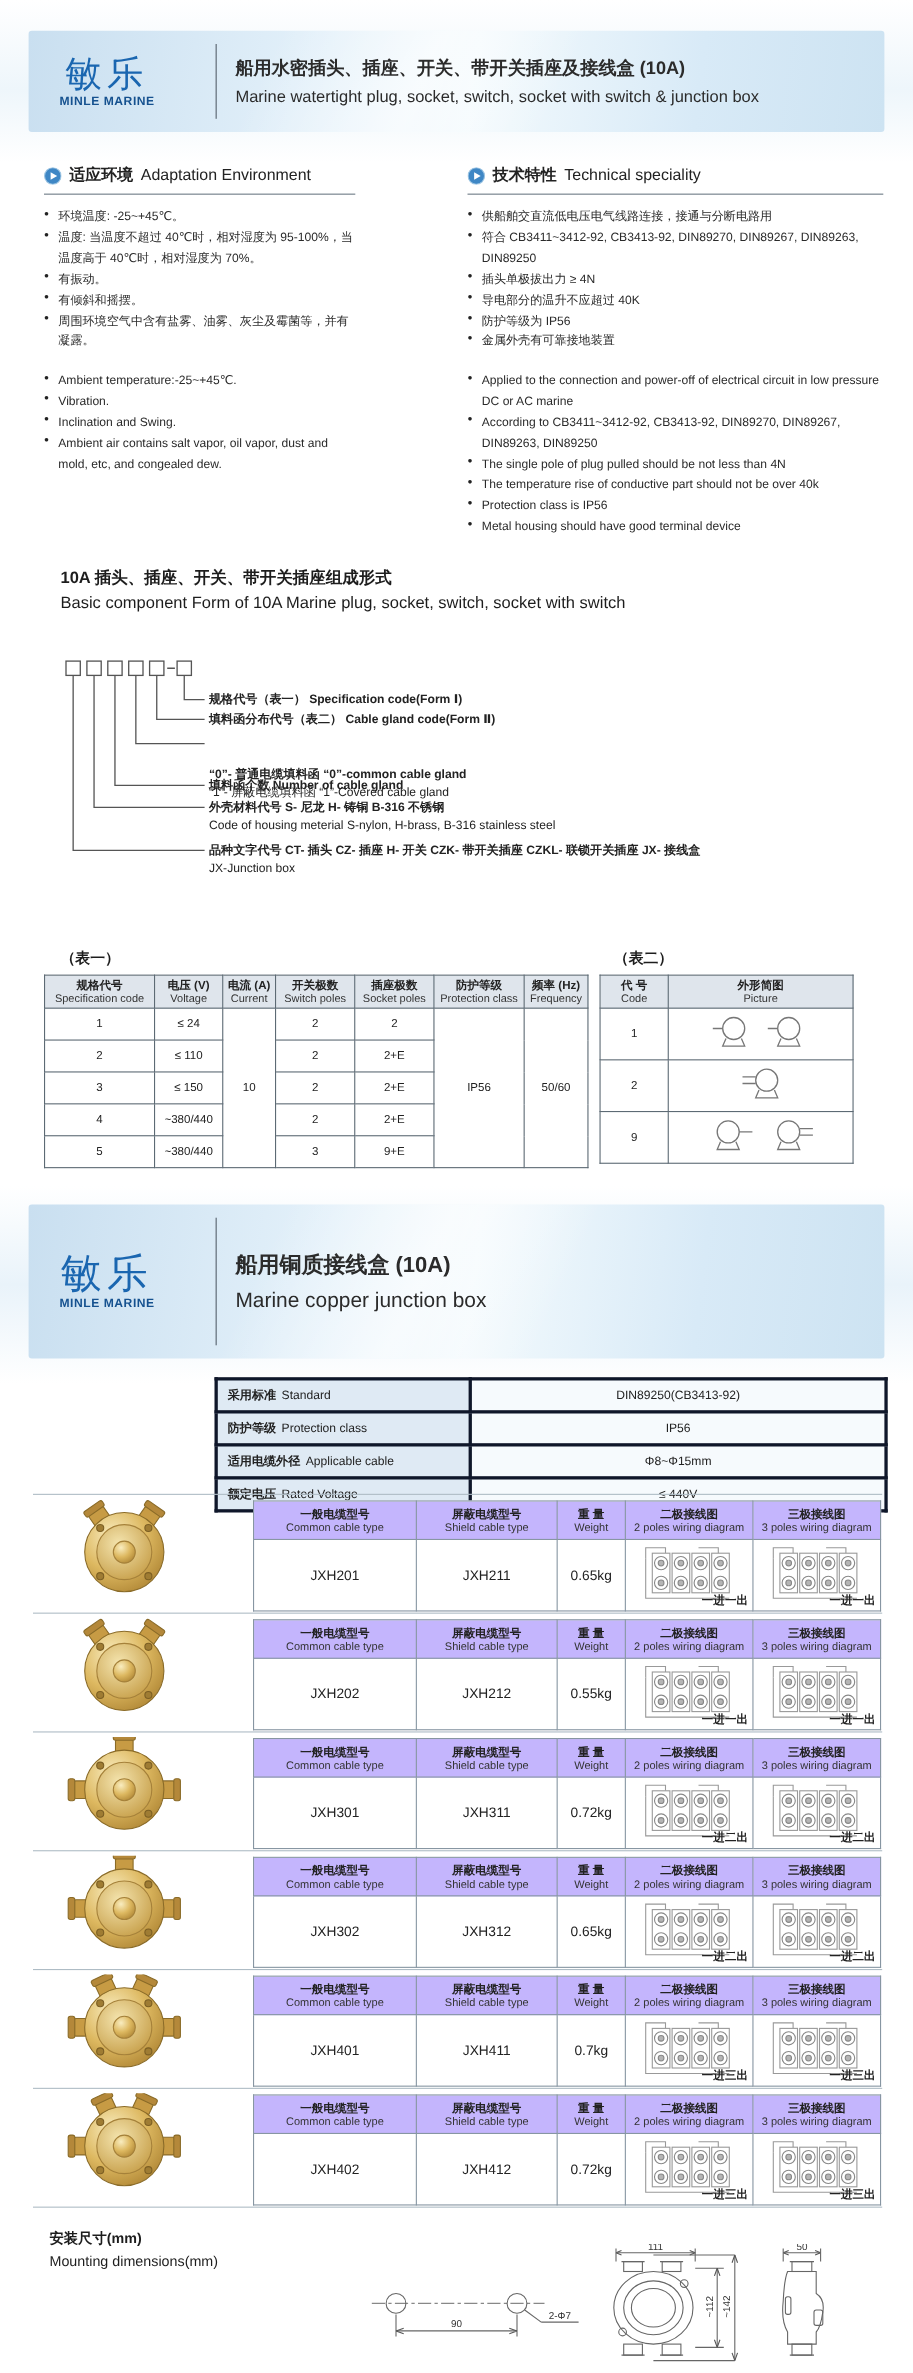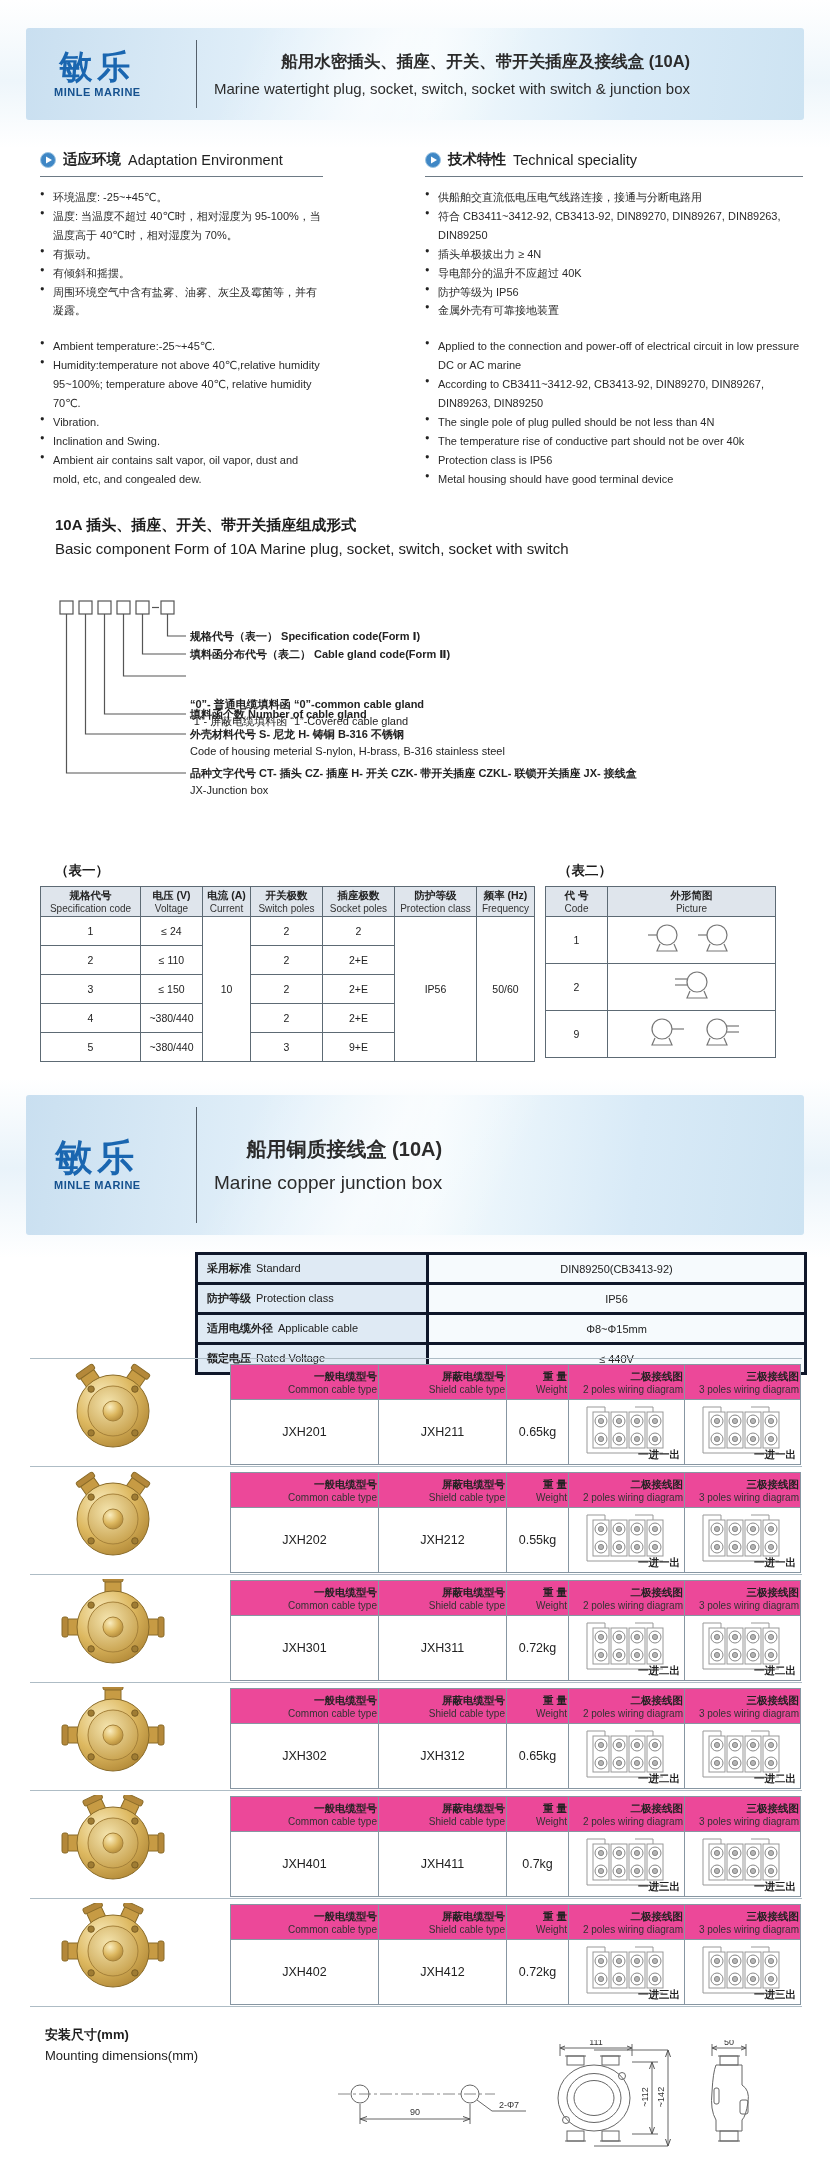--- a/index.html
+++ b/index.html
@@ -12,26 +12,26 @@
        background:linear-gradient(180deg,#ffffff 0%,#e9f3fa 50%,#ffffff 100%);}
 
   
   .band{position:absolute;left:26px;width:778px;border-radius:3px;
         background:linear-gradient(97deg,#c9dff0 0%,#e4f1fa 35%,#f3fafd 52%,#d8eaf7 78%,#cde3f2 100%);}
   .band::after{content:"";position:absolute;inset:0;border-radius:3px;
         background:linear-gradient(115deg,rgba(255,255,255,0) 28%,rgba(255,255,255,.6) 46%,rgba(255,255,255,0) 62%);}
   .band1{top:28px;height:92px;}
   .band2{top:1095px;height:140px;}
   .logo{position:absolute;left:28px;top:50%;transform:translateY(-50%);text-align:center;color:#1a66b0;z-index:2;}
-  .logo-cn{font-weight:bold;letter-spacing:5px;line-height:1;}
+  .logo-cn{font-weight:normal;letter-spacing:5px;line-height:1;}
   .band1 .logo-cn{font-size:33px;}
   .band2 .logo-cn{font-size:37px;}
   .logo-en{font-size:11px;font-weight:bold;letter-spacing:.5px;color:#15518f;margin-top:3px;}
   .band-divider{position:absolute;left:170px;top:12px;bottom:12px;width:1px;background:#55606b;z-index:2;}
-  .band-titles{position:absolute;left:188px;top:50%;transform:translateY(-50%);z-index:2;text-align:right;}
+  .band-titles{position:absolute;left:188px;top:50%;transform:translateY(-50%);z-index:2;}
   .t-cn{font-weight:bold;color:#2b2b2b;}
   .t-en{color:#2b2b2b;}
   .band1 .t-cn{font-size:16.5px;margin-bottom:7px;}
   .band1 .t-en{font-size:15px;}
   .band2 .t-cn{font-size:20px;margin-bottom:9px;}
   .band2 .t-en{font-size:19px;}
 
   
   .col{position:absolute;top:150px;}
   .col-left{left:40px;width:283px;}
@@ -73,21 +73,21 @@
   .std-label{width:218px;background:#dfeaf4;padding-left:9px;}
   .std-label .cn{font-weight:bold;margin-right:5px;}
   .std-value{text-align:center;background:#f6fafd;}
 
   
   .products{position:absolute;left:30px;top:1358px;width:772px;border-top:1px solid #aebcc5;}
   .product-row{position:relative;height:107px;border-bottom:1px solid #aebcc5;}
   .photo{position:absolute;left:8px;top:4px;width:150px;height:98px;}
   table.ptable{position:absolute;left:200px;top:5px;width:570px;border-collapse:collapse;table-layout:fixed;background:#fff;}
   .ptable th,.ptable td{border:1px solid #8796a2;text-align:center;vertical-align:middle;}
-  .ptable thead th{background:#ec4899;height:32px;padding:1px;text-align:right;}
+  .ptable thead th{background:#c4b5fd;height:32px;padding:1px;}
   .ptable tbody td{height:62px;font-size:12.5px;color:#222;}
   td.model{font-size:12.5px;}
   td.diag-cell{position:relative;}
   .diag-cell svg.term{position:absolute;left:6px;top:3px;}
   .diag-cap{position:absolute;right:4px;bottom:2px;font-size:10.5px;font-weight:bold;color:#222;}
 
   
   .mounting-title{position:absolute;left:45px;top:2026px;font-size:13px;color:#1d1d1d;}
   .mounting-title .cn{font-weight:bold;margin-bottom:4px;}
   .mount-svg{position:absolute;}
@@ -141,21 +141,20 @@
     </div>
     <ul class="bullets cn" id="adapt-cn">
         <li>环境温度: -25~+45℃。</li>
         <li>温度: 当温度不超过 40℃时，相对湿度为 95-100%，当温度高于 40℃时，相对湿度为 70%。</li>
         <li>有振动。</li>
         <li>有倾斜和摇摆。</li>
         <li>周围环境空气中含有盐雾、油雾、灰尘及霉菌等，并有凝露。</li>
       </ul>
     <ul class="bullets en" id="adapt-en">
         <li>Ambient temperature:-25~+45℃.</li>
-        <li>Humidity:temperature not above 40℃,relative humidity 95~100%; temperature above 40℃, relative humidity 70℃.</li>
         <li>Vibration.</li>
         <li>Inclination and Swing.</li>
         <li>Ambient air contains salt vapor, oil vapor, dust and mold, etc, and congealed dew.</li>
       </ul>
   </section>
 
   <section class="col col-right">
     <div class="col-head">
       <svg class="play-icon" viewBox="0 0 16 16">
         <circle cx="8" cy="8" r="7.5" fill="#3f87c5"></circle>

